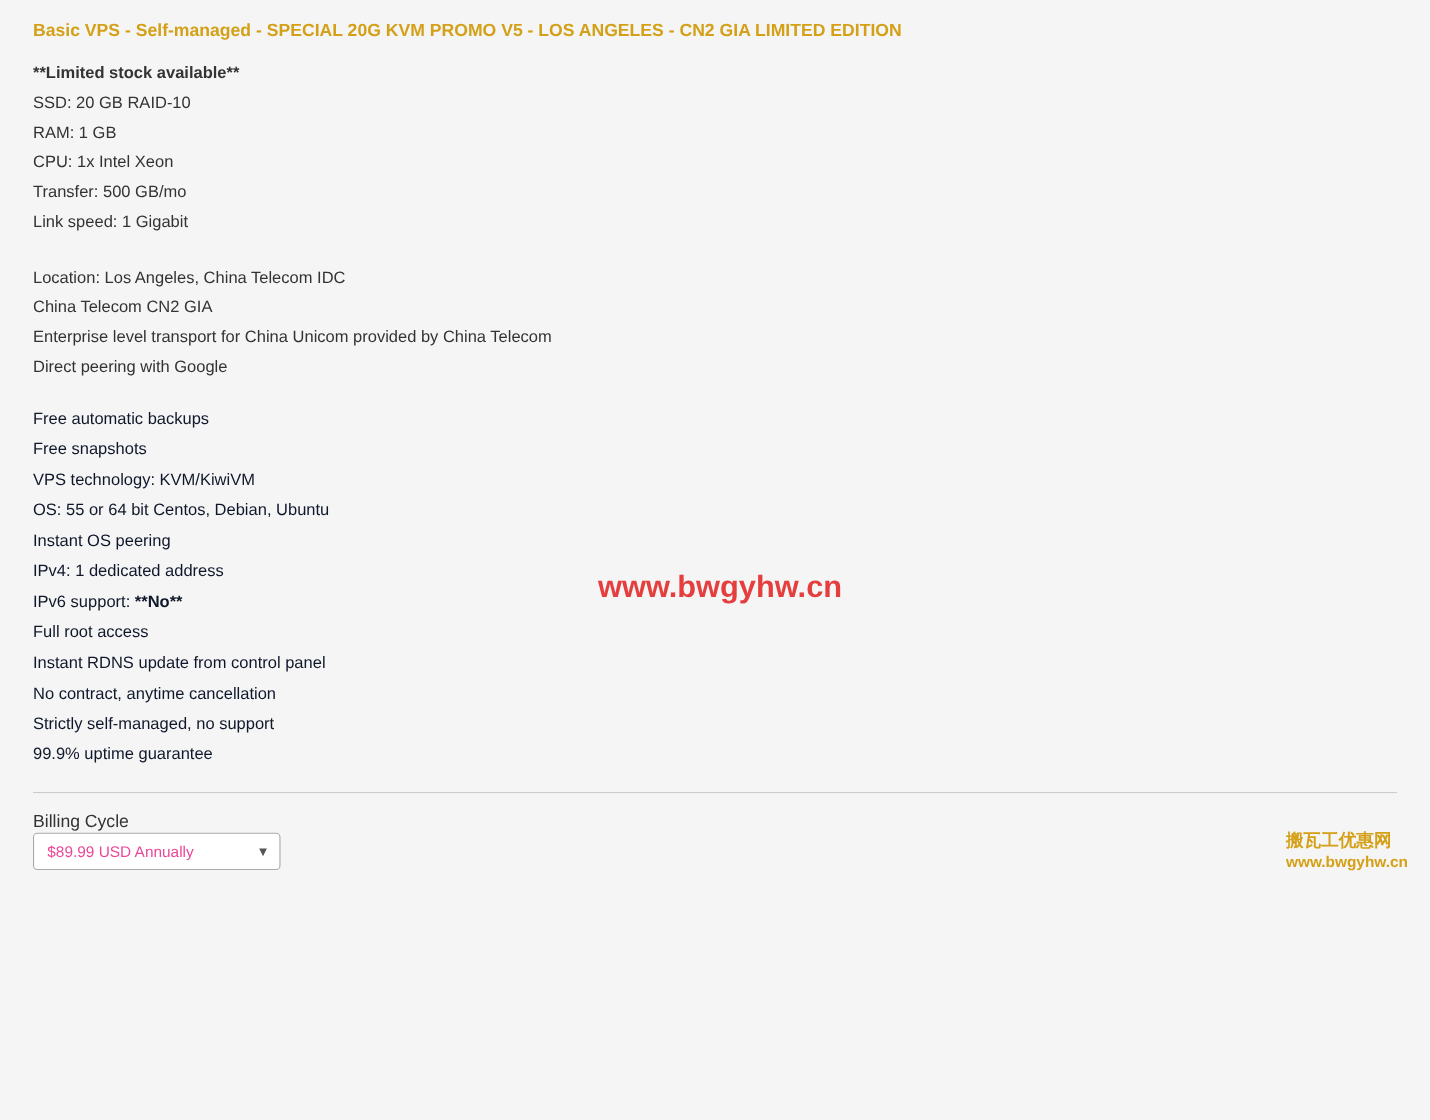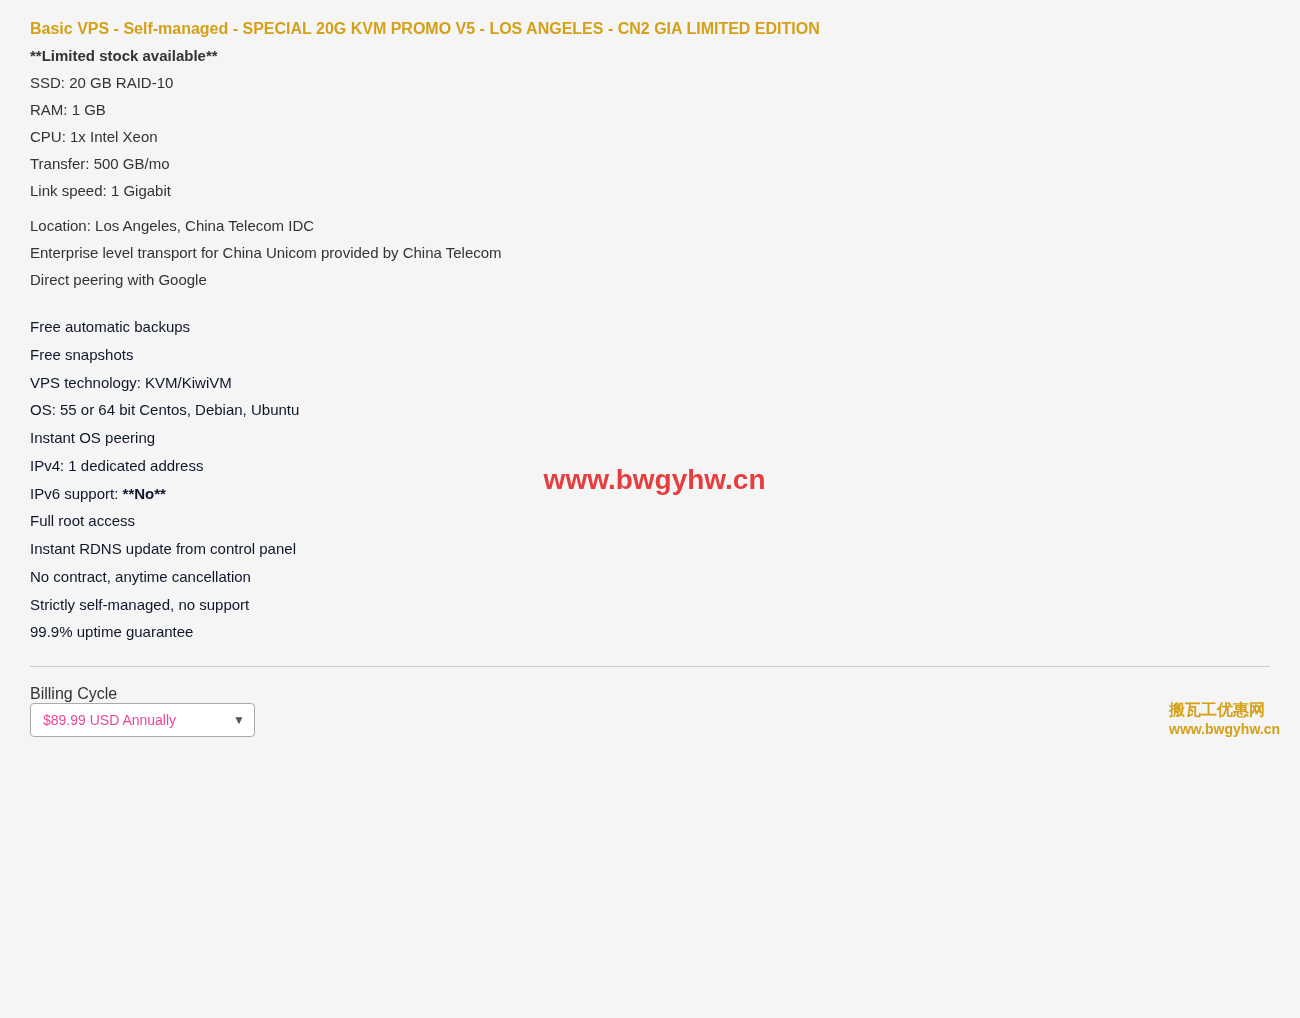--- a/index.html
+++ b/index.html
@@ -20,25 +20,25 @@
     .page-container {
       background-color: #f5f5f5;
       padding: 20px 30px;
       position: relative;
     }
 
     .product-title {
       color: #d4a017;
       font-weight: bold;
       font-size: 16px;
-      margin-bottom: 4px;
+      margin-bottom: 15px;
     }
 
     .specs-section {
-      margin-bottom: 8px;
+      margin-bottom: 24px;
     }
 
     .specs-section p {
       line-height: 1.8;
       color: #333;
       font-size: 15px;
     }
 
     .specs-section p strong {
       font-weight: bold;
@@ -152,20 +152,21 @@
     <p><strong>**Limited stock available**</strong></p>
     <p>SSD: 20 GB RAID-10</p>
     <p>RAM: 1 GB</p>
     <p>CPU: 1x Intel Xeon</p>
     <p>Transfer: 500 GB/mo</p>
     <p>Link speed: 1 Gigabit</p>
   </div>
 
   <div class="location-section">
     <p>Location: Los Angeles, China Telecom IDC</p>
+    <p>China Telecom CN2 GIA</p>
     <p>Enterprise level transport for China Unicom provided by China Telecom</p>
     <p>Direct peering with Google</p>
   </div>
 
   <div class="features-section">
     <p>Free automatic backups</p>
     <p>Free snapshots</p>
     <p>VPS technology: KVM/KiwiVM</p>
     <p>OS: 55 or 64 bit Centos, Debian, Ubuntu</p>
     <p>Instant OS peering</p>

